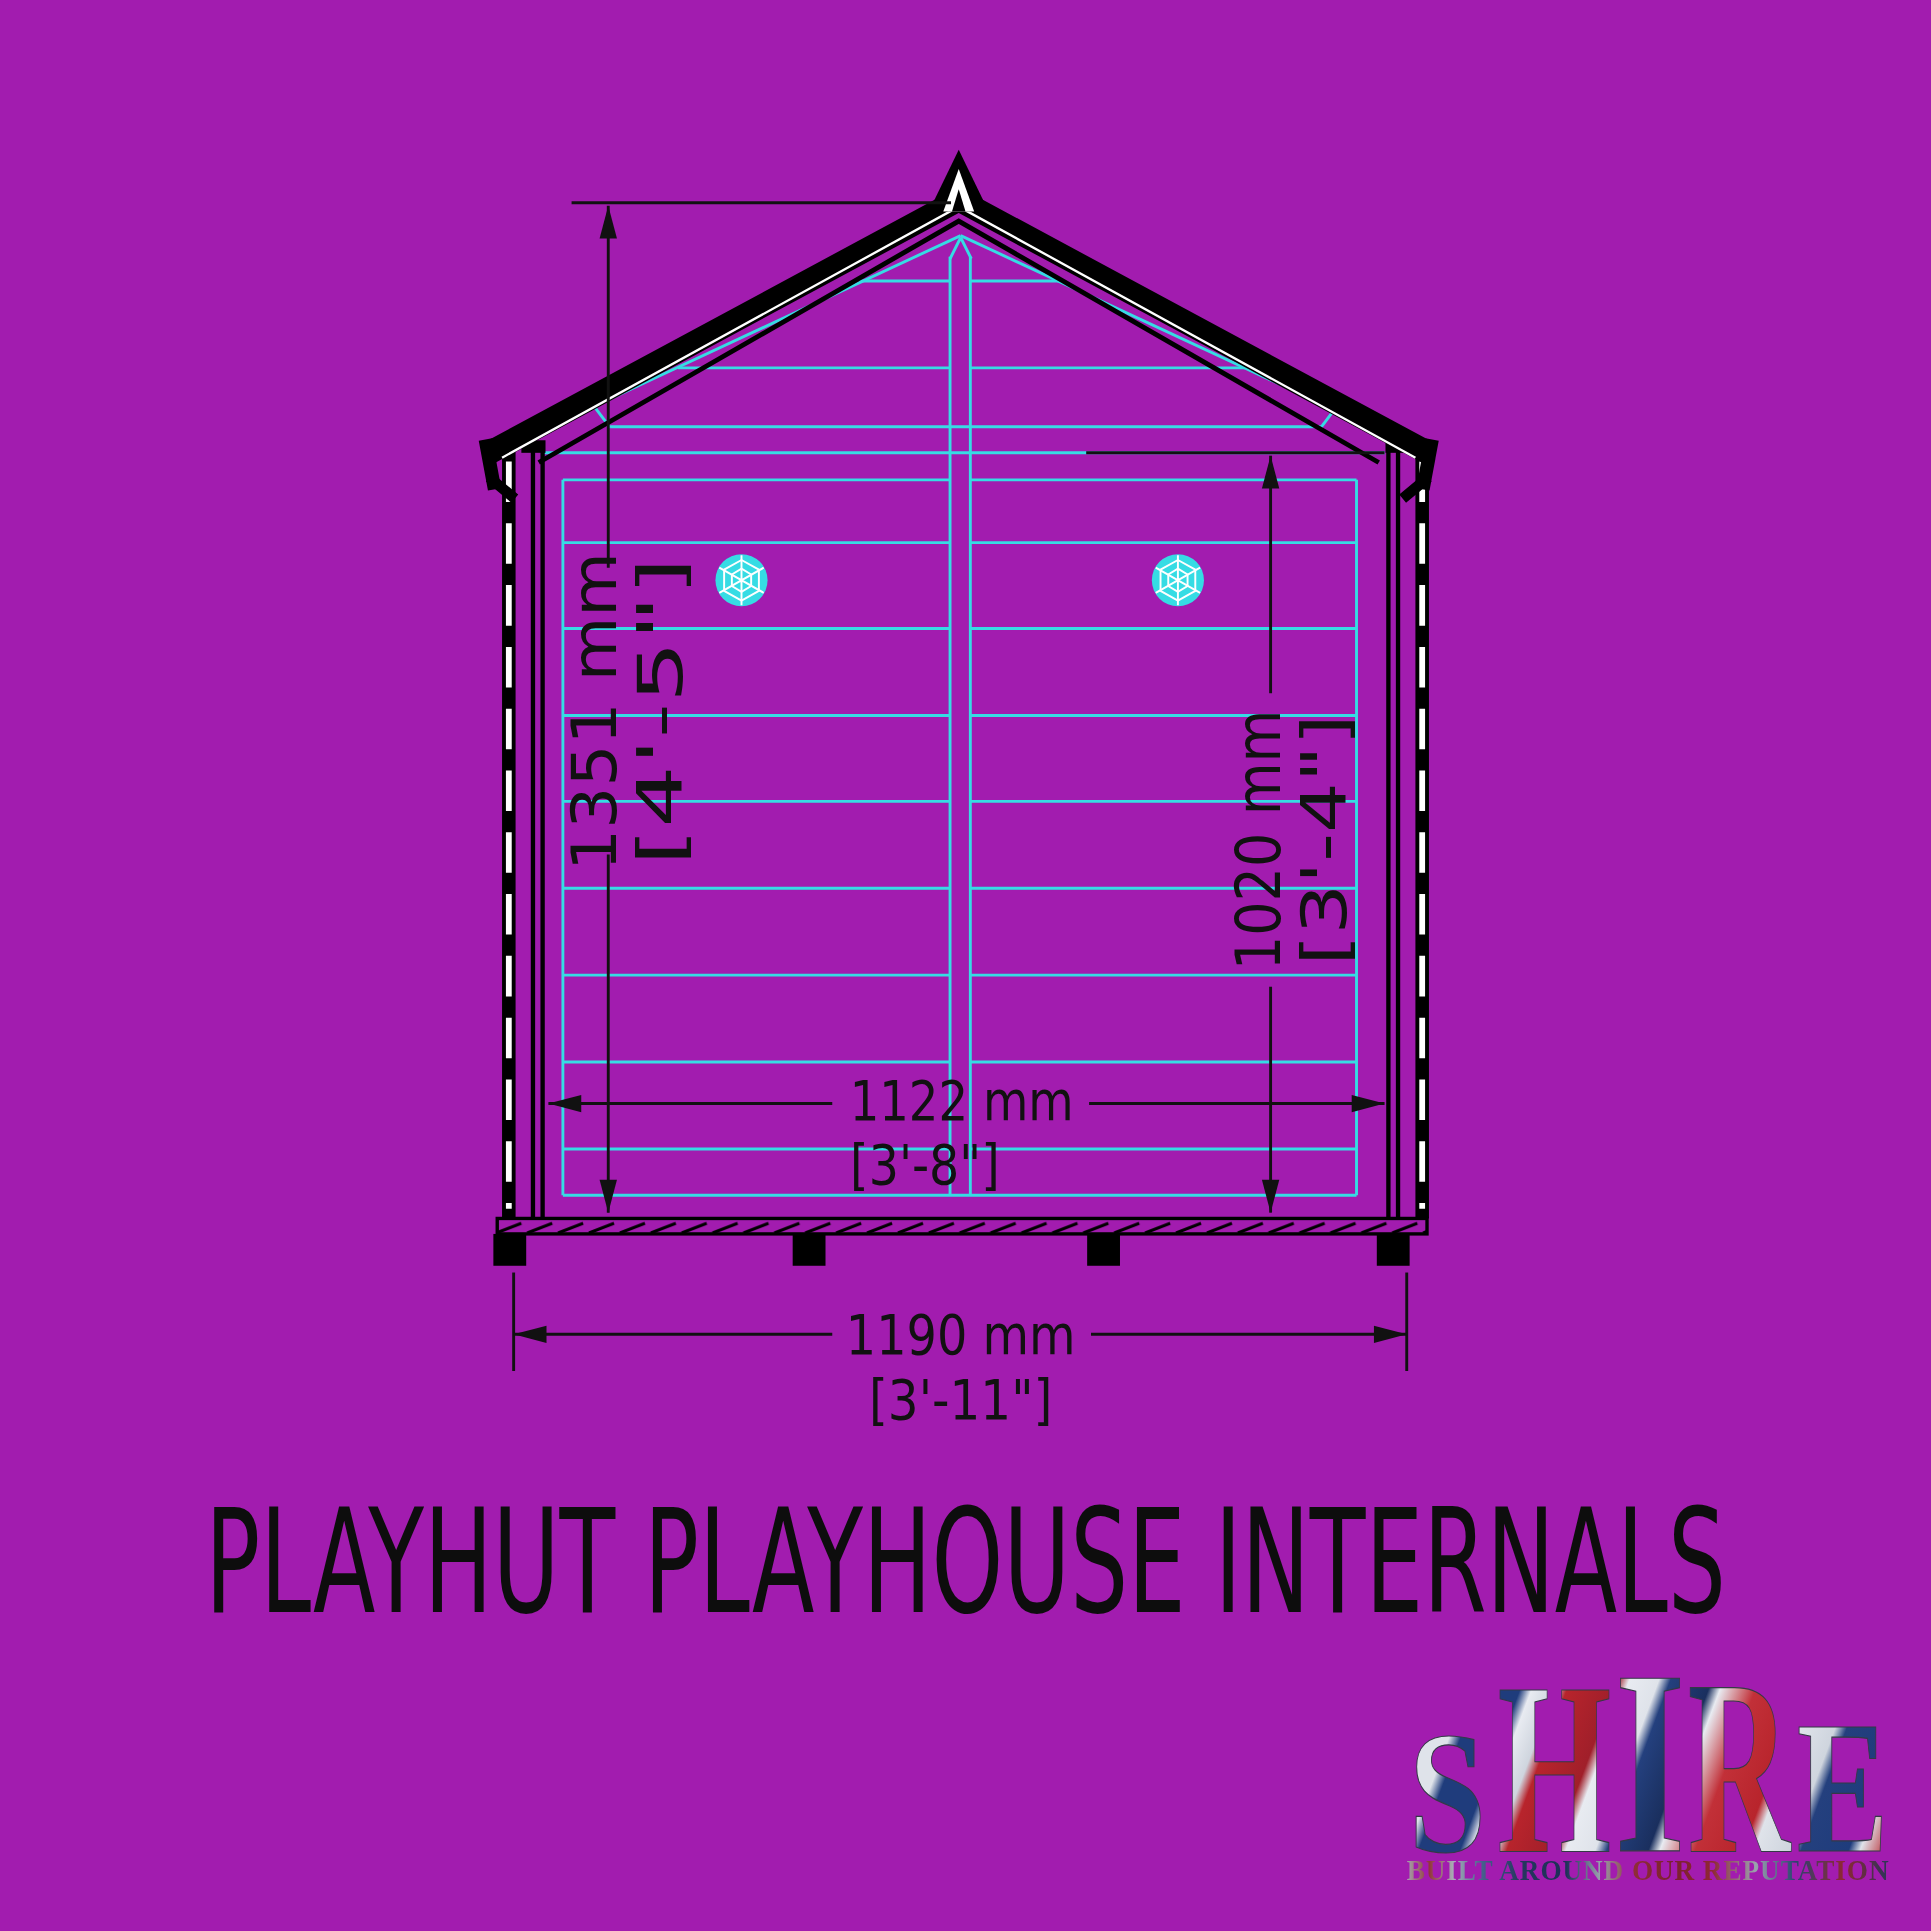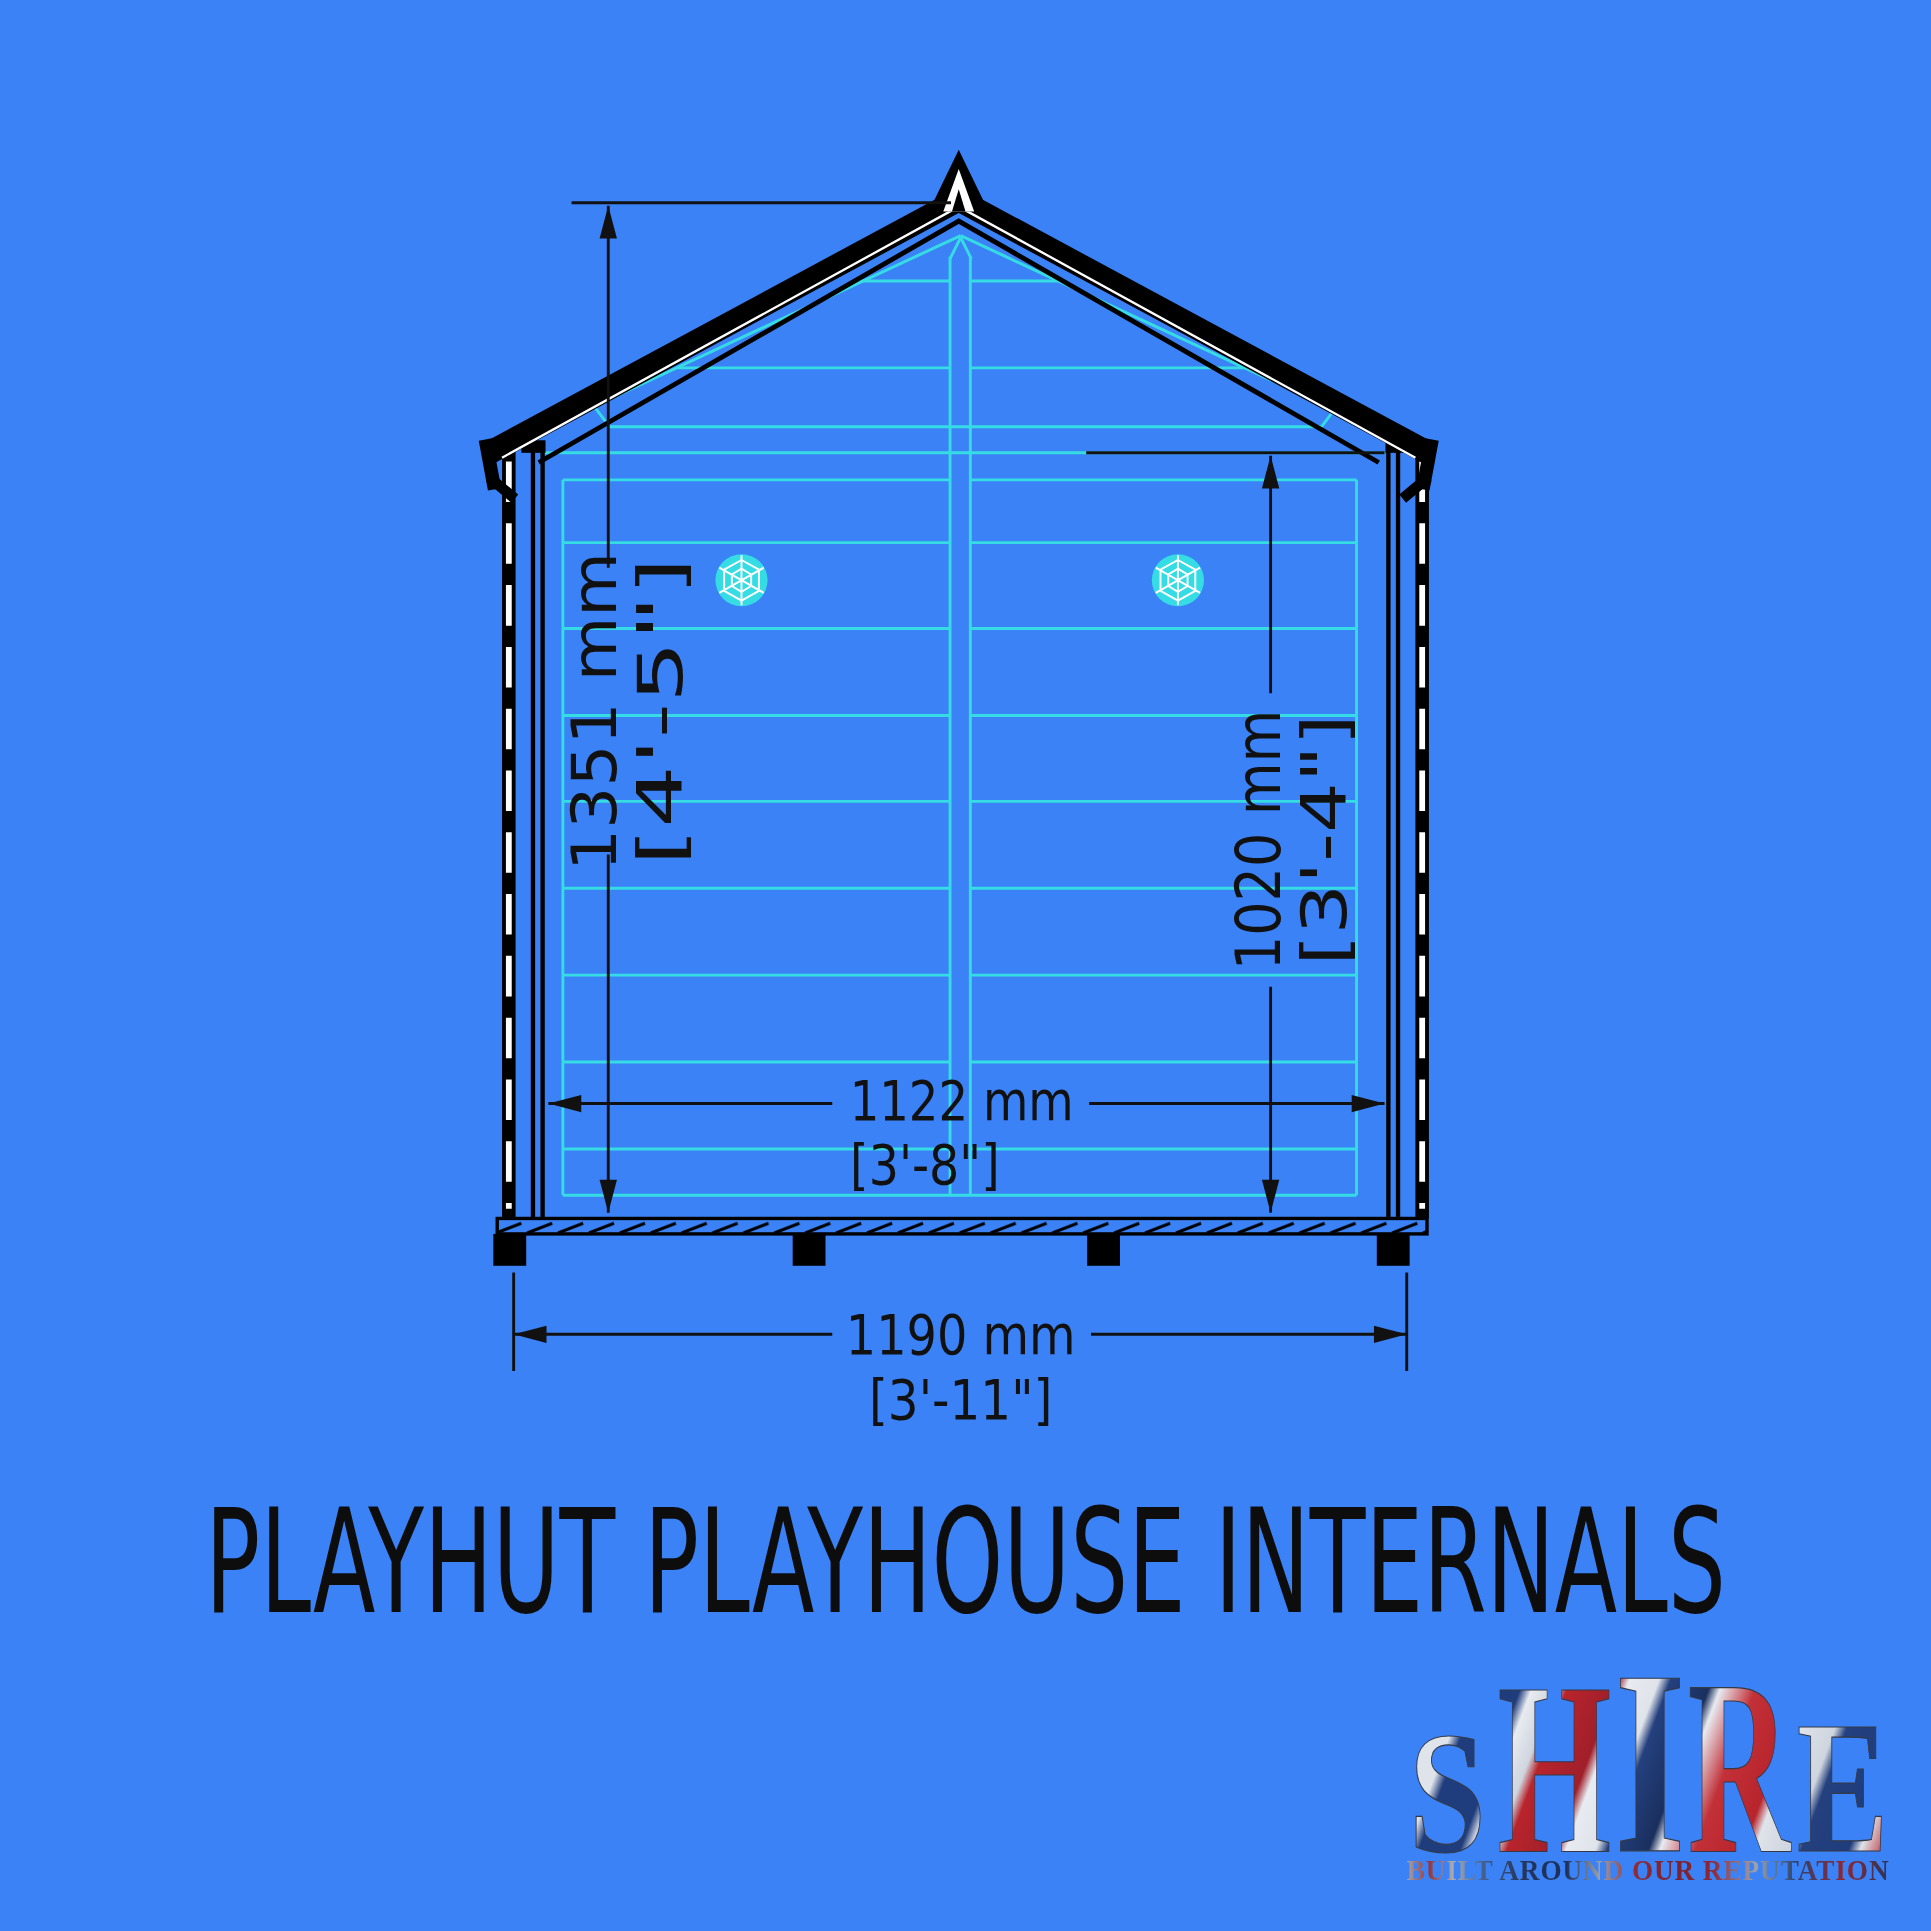--- a/index.html
+++ b/index.html
@@ -1,16 +1,16 @@
 <!DOCTYPE html>
 <html><head>
 <meta charset="utf-8">
 <style>
   html,body{margin:0;padding:0;background:#ffffff;}
-  .page{position:relative;width:1931px;height:1931px;background:#3b82f6;overflow:hidden;
+  .page{position:relative;width:1931px;height:1931px;background:#a21caf;overflow:hidden;
         font-family:"DejaVu Sans", sans-serif;}
   svg{position:absolute;left:0;top:0;}
   .dimtext{font-family:"DejaVu Sans", sans-serif;fill:#111111;}
   .titletext{font-family:"DejaVu Sans", sans-serif;fill:#0d0d0d;}
   .logoletter{font-family:"Liberation Serif", serif;font-weight:bold;}
   .tagline{font-family:"Liberation Serif", serif;font-weight:bold;letter-spacing:1px;}
 </style>
 </head>
 <body>
 

